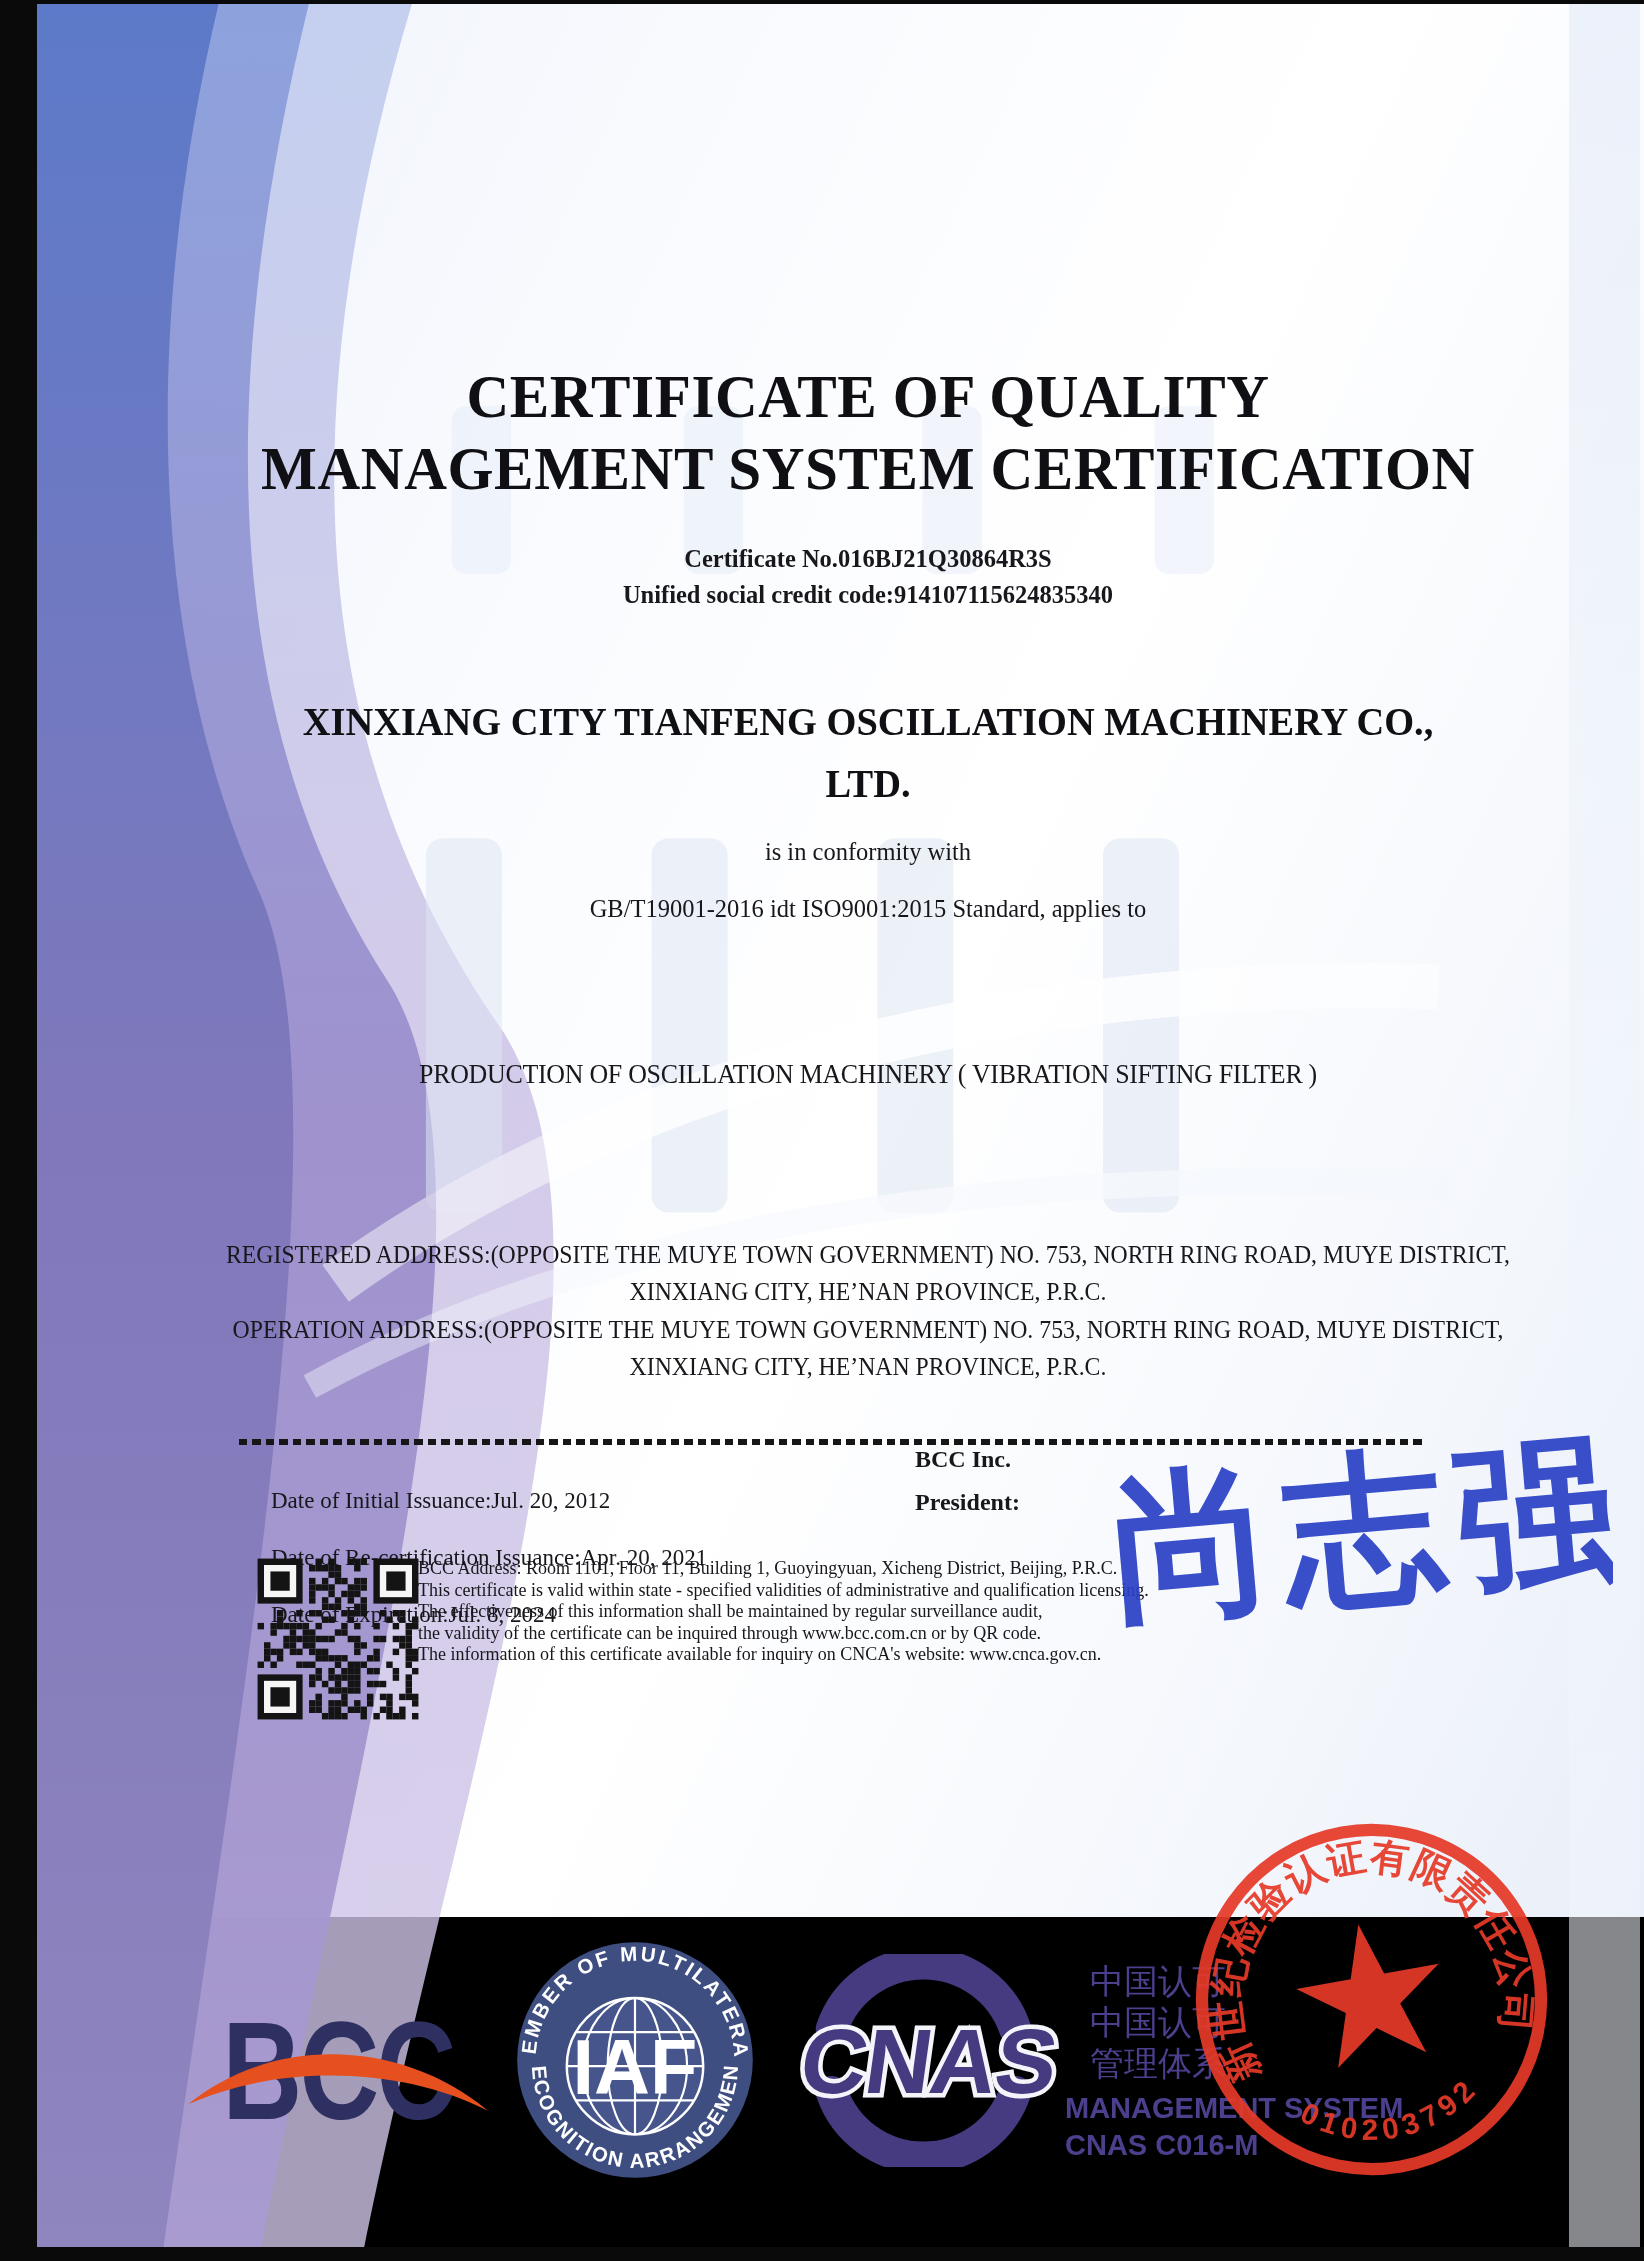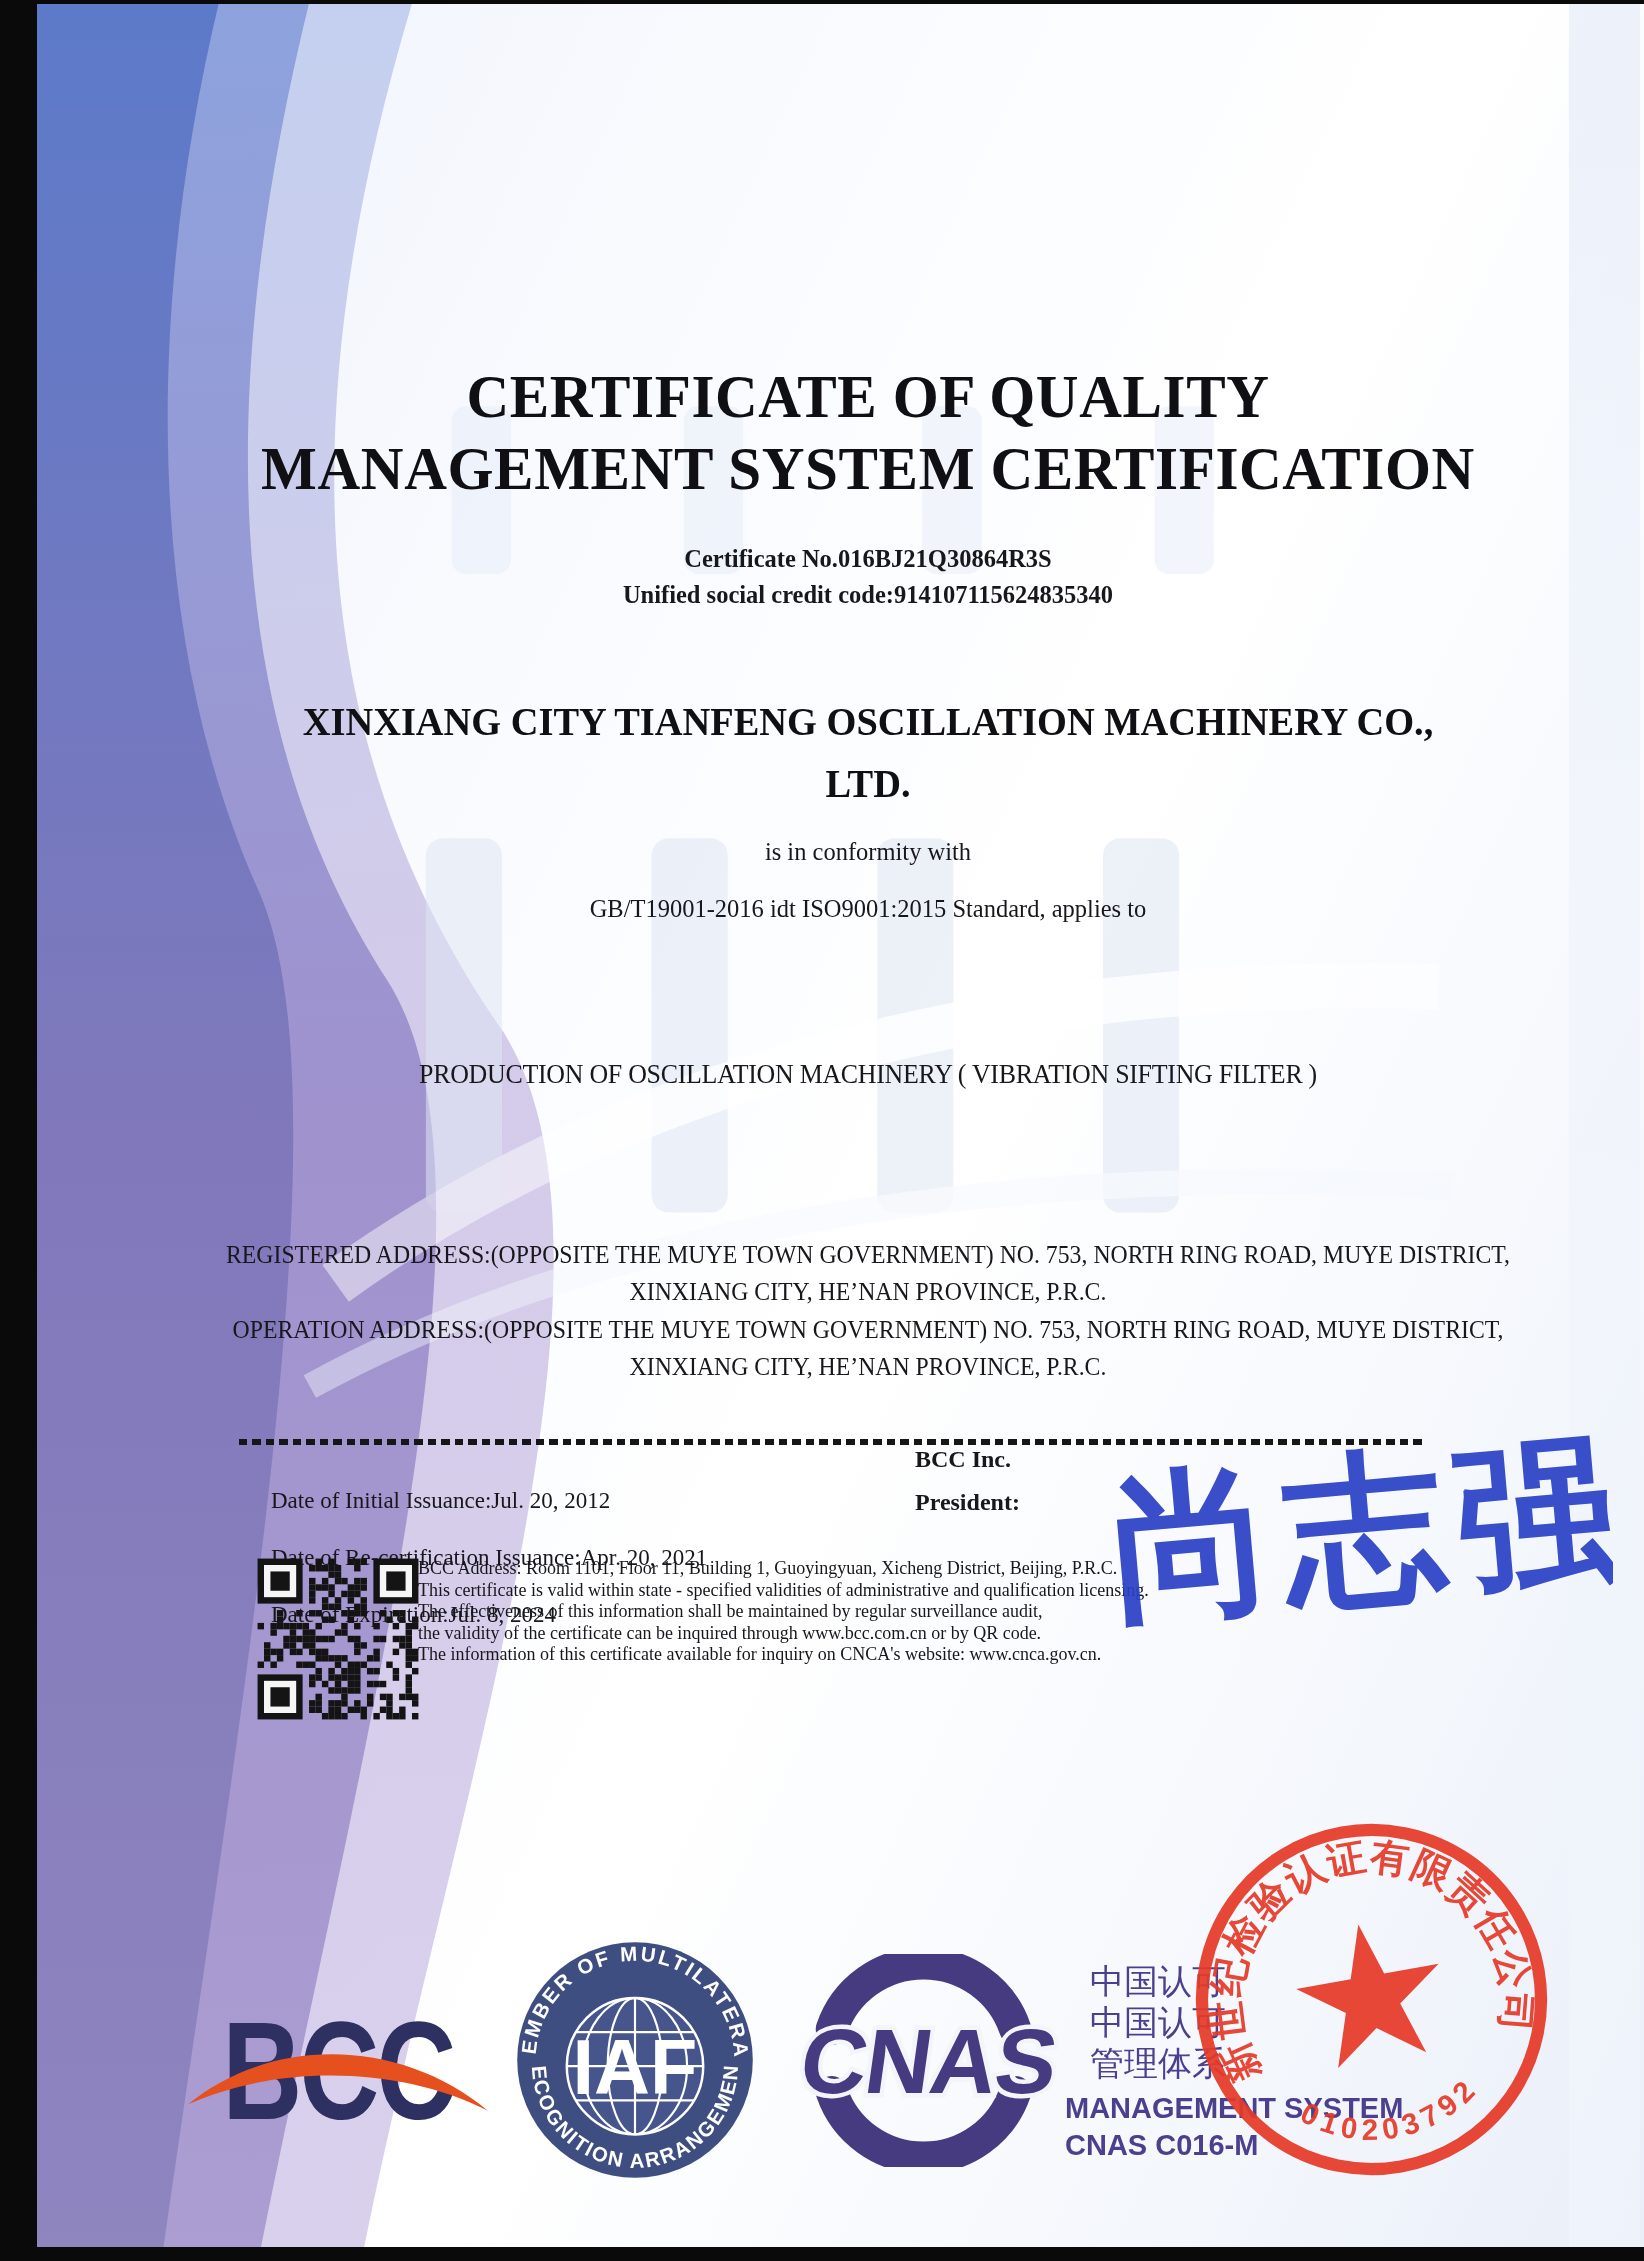--- a/index.html
+++ b/index.html
@@ -1,18 +1,18 @@
 <!DOCTYPE html>
 <html style="font-size:10.3px"><head>
 <meta charset="utf-8">
 <style>
   html,body{margin:0;padding:0;background:#000;}
   body{width:1645px;height:2261px;position:relative;overflow:hidden;
        font-family:"Liberation Serif","DejaVu Serif",serif;}
-  .page{position:absolute;left:0;top:0;width:1645px;height:2261px;
+  .page{position:absolute;left:0;top:0;width:1645px;height:1917px;
         background:linear-gradient(115deg,#eef2fb 0%,#f8fafe 28%,#ffffff 55%,#f4f7fc 82%,#e9eef8 100%);}
   .edge{position:absolute;background:#0a0a0a;z-index:50;}
   .edge.left{left:0;top:0;width:37px;height:2261px;}
   .edge.bottom{left:0;top:2247px;width:1645px;height:14px;}
   .edge.top{left:0;top:0;width:1645px;height:3.9px;}
   .deco{position:absolute;left:0;top:0;z-index:1;pointer-events:none;}
   .rightwash{position:absolute;right:5.2px;top:0;width:71px;height:2247px;z-index:2;
      background:linear-gradient(180deg,#dfe8f7 0%,#eef3fb 40%,#f2f6fc 100%);opacity:.55;}
   .content{position:absolute;left:0;top:0;width:1645px;height:2261px;z-index:10;color:#17171c;}
   .cline{position:absolute;left:155px;right:64px;text-align:center;}

